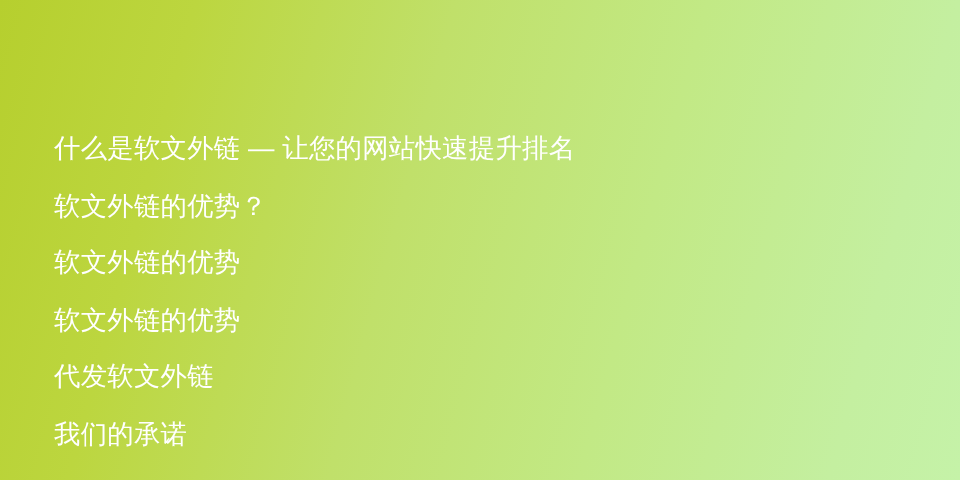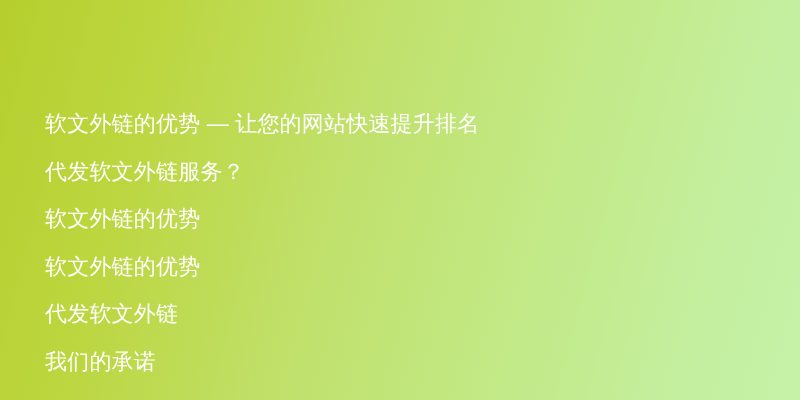--- a/index.html
+++ b/index.html
@@ -57,21 +57,21 @@
     letter-spacing: 0.2px;
   }
 </style>
 </head>
 <body>
 
 <div id="banner">
 
 
   <ul id="section-list">
-    <li class="section-item">软文外链的优势 — 让您的网站快速提升排名</li>
-    <li class="section-item">代发软文外链服务？</li>
+    <li class="section-item">什么是软文外链 — 让您的网站快速提升排名</li>
+    <li class="section-item">软文外链的优势？</li>
     <li class="section-item">软文外链的优势</li>
     <li class="section-item">软文外链的优势</li>
     <li class="section-item">代发软文外链</li>
     <li class="section-item">我们的承诺</li>
   </ul>
 
 </div>
 
 </body></html>

